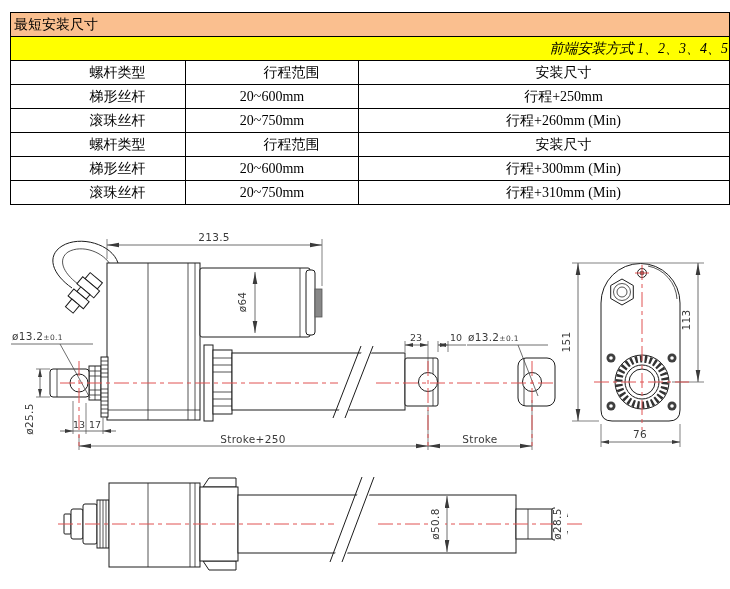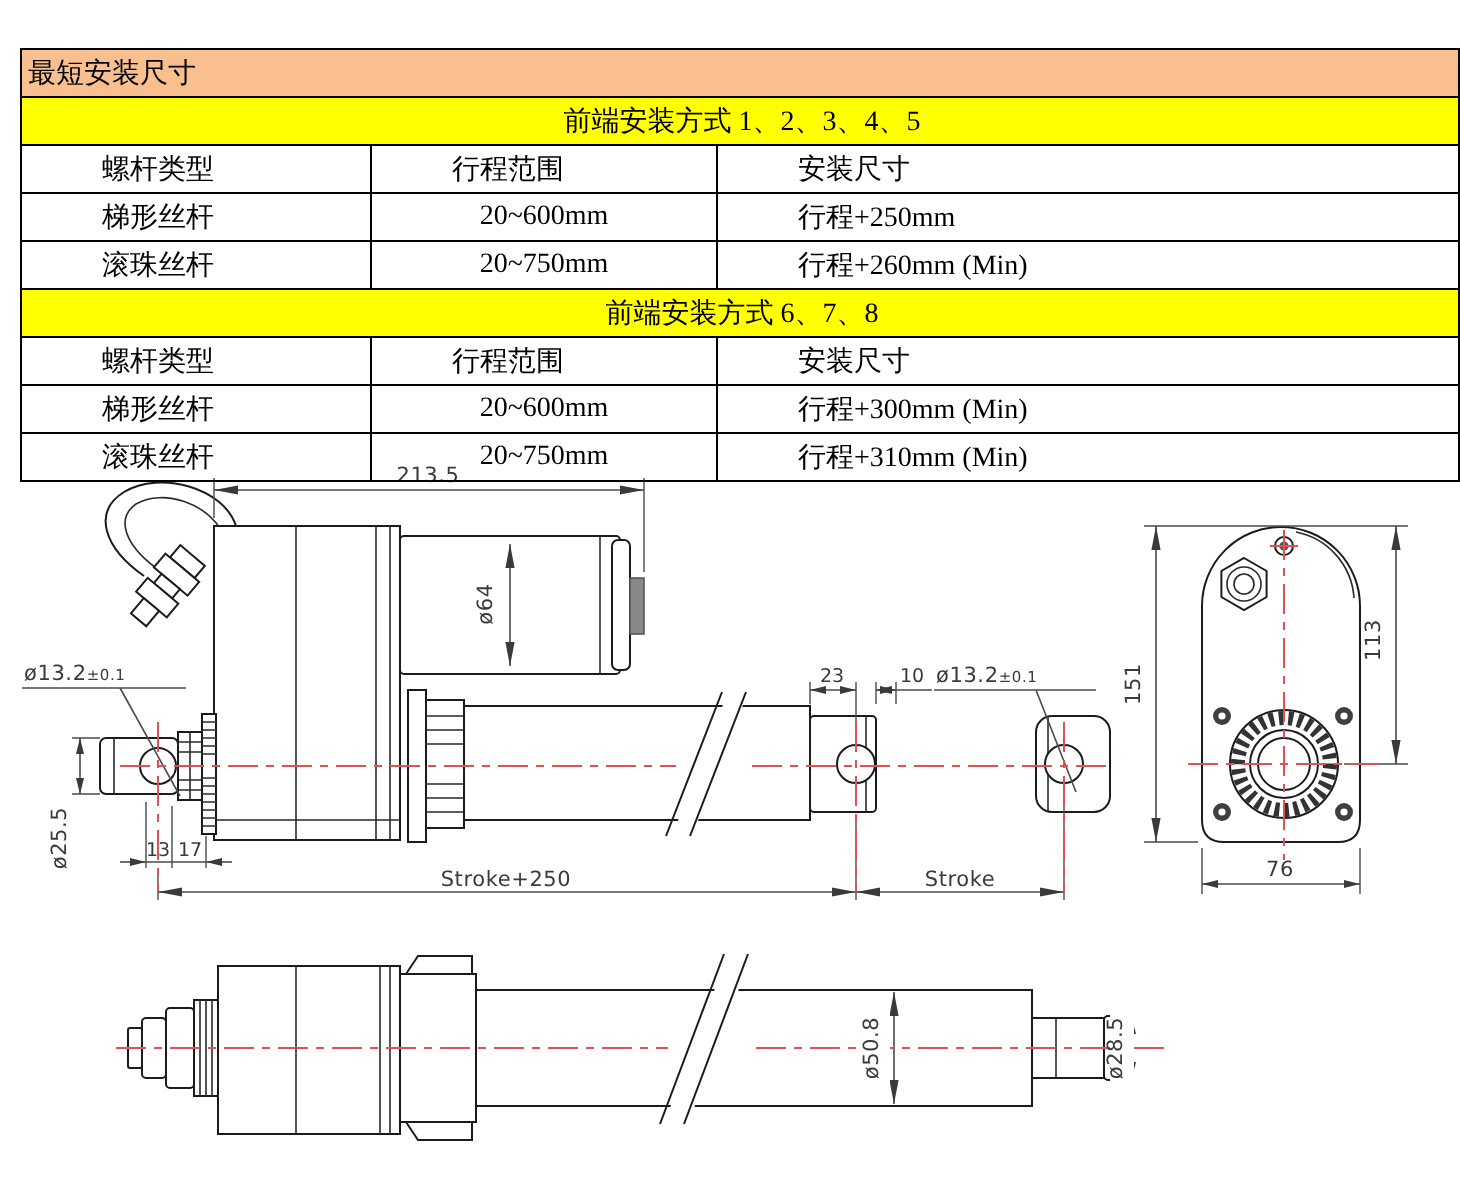--- a/index.html
+++ b/index.html
@@ -1,24 +1,24 @@
 <!DOCTYPE html>
 <html><head>
 <meta charset="utf-8">
 <style>
   html,body{margin:0;padding:0;}
   .page{position:relative;width:730px;height:589px;background:#fff;overflow:hidden;
         font-family:"Liberation Serif", serif;}
   svg{position:absolute;left:0;top:0;}
-  table.spec{position:absolute;left:10px;top:24px;width:719px;border-collapse:collapse;table-layout:fixed;}
+  table.spec{position:absolute;left:10px;top:12px;width:719px;border-collapse:collapse;table-layout:fixed;}
   table.spec td{border:1.6px solid #000;height:21px;font-size:14px;color:#000;
                 font-family:"Liberation Serif", serif;overflow:hidden;white-space:nowrap;}
   td.title-row{background:#FABF8F;text-align:left;padding-left:3px;}
-  td.section-row{background:#FFFF00;text-align:center;padding-left:3px;}
-  td.c{padding-left:40px;}
+  td.section-row{background:#FFFF00;text-align:right;padding-left:3px;font-style:italic;}
+  td.c{text-align:center;padding-left:40px;}
   td.range{font-family:"Liberation Sans", sans-serif;font-weight:normal;text-align:center;font-size:13.5px;}
   
   text{font-family:"DejaVu Sans", sans-serif;fill:#3a3a3a;}
   .dim{font-size:10.5px;letter-spacing:.3px;}
   .dims{font-size:9.5px;}
   .dimtol{font-size:7.5px;}
   .ln{stroke:#1c1c1c;stroke-width:1;fill:none;}
   .lnt{stroke:#2a2a2a;stroke-width:.8;fill:none;}
   .wht{fill:#fff;stroke:#1c1c1c;stroke-width:1;}
   .ext{stroke:#4a4a4a;stroke-width:.7;fill:none;}
@@ -216,23 +216,20 @@
     <td class="range">20~600mm</td>
     <td class="c">行程+250mm</td>
   </tr>
   <tr>
     <td class="c">滚珠丝杆</td>
     <td class="range">20~750mm</td>
     <td class="c">行程+260mm (Min)</td>
   </tr>
 
   <tr>
-          <td class="section-row" colspan="3">前端安装方式 6、7、8</td>
-        </tr>
-  <tr>
     <td class="c">螺杆类型</td>
     <td class="c">行程范围</td>
     <td class="c">安装尺寸</td>
   </tr>
   <tr>
     <td class="c">梯形丝杆</td>
     <td class="range">20~600mm</td>
     <td class="c">行程+300mm (Min)</td>
   </tr>
   <tr>

